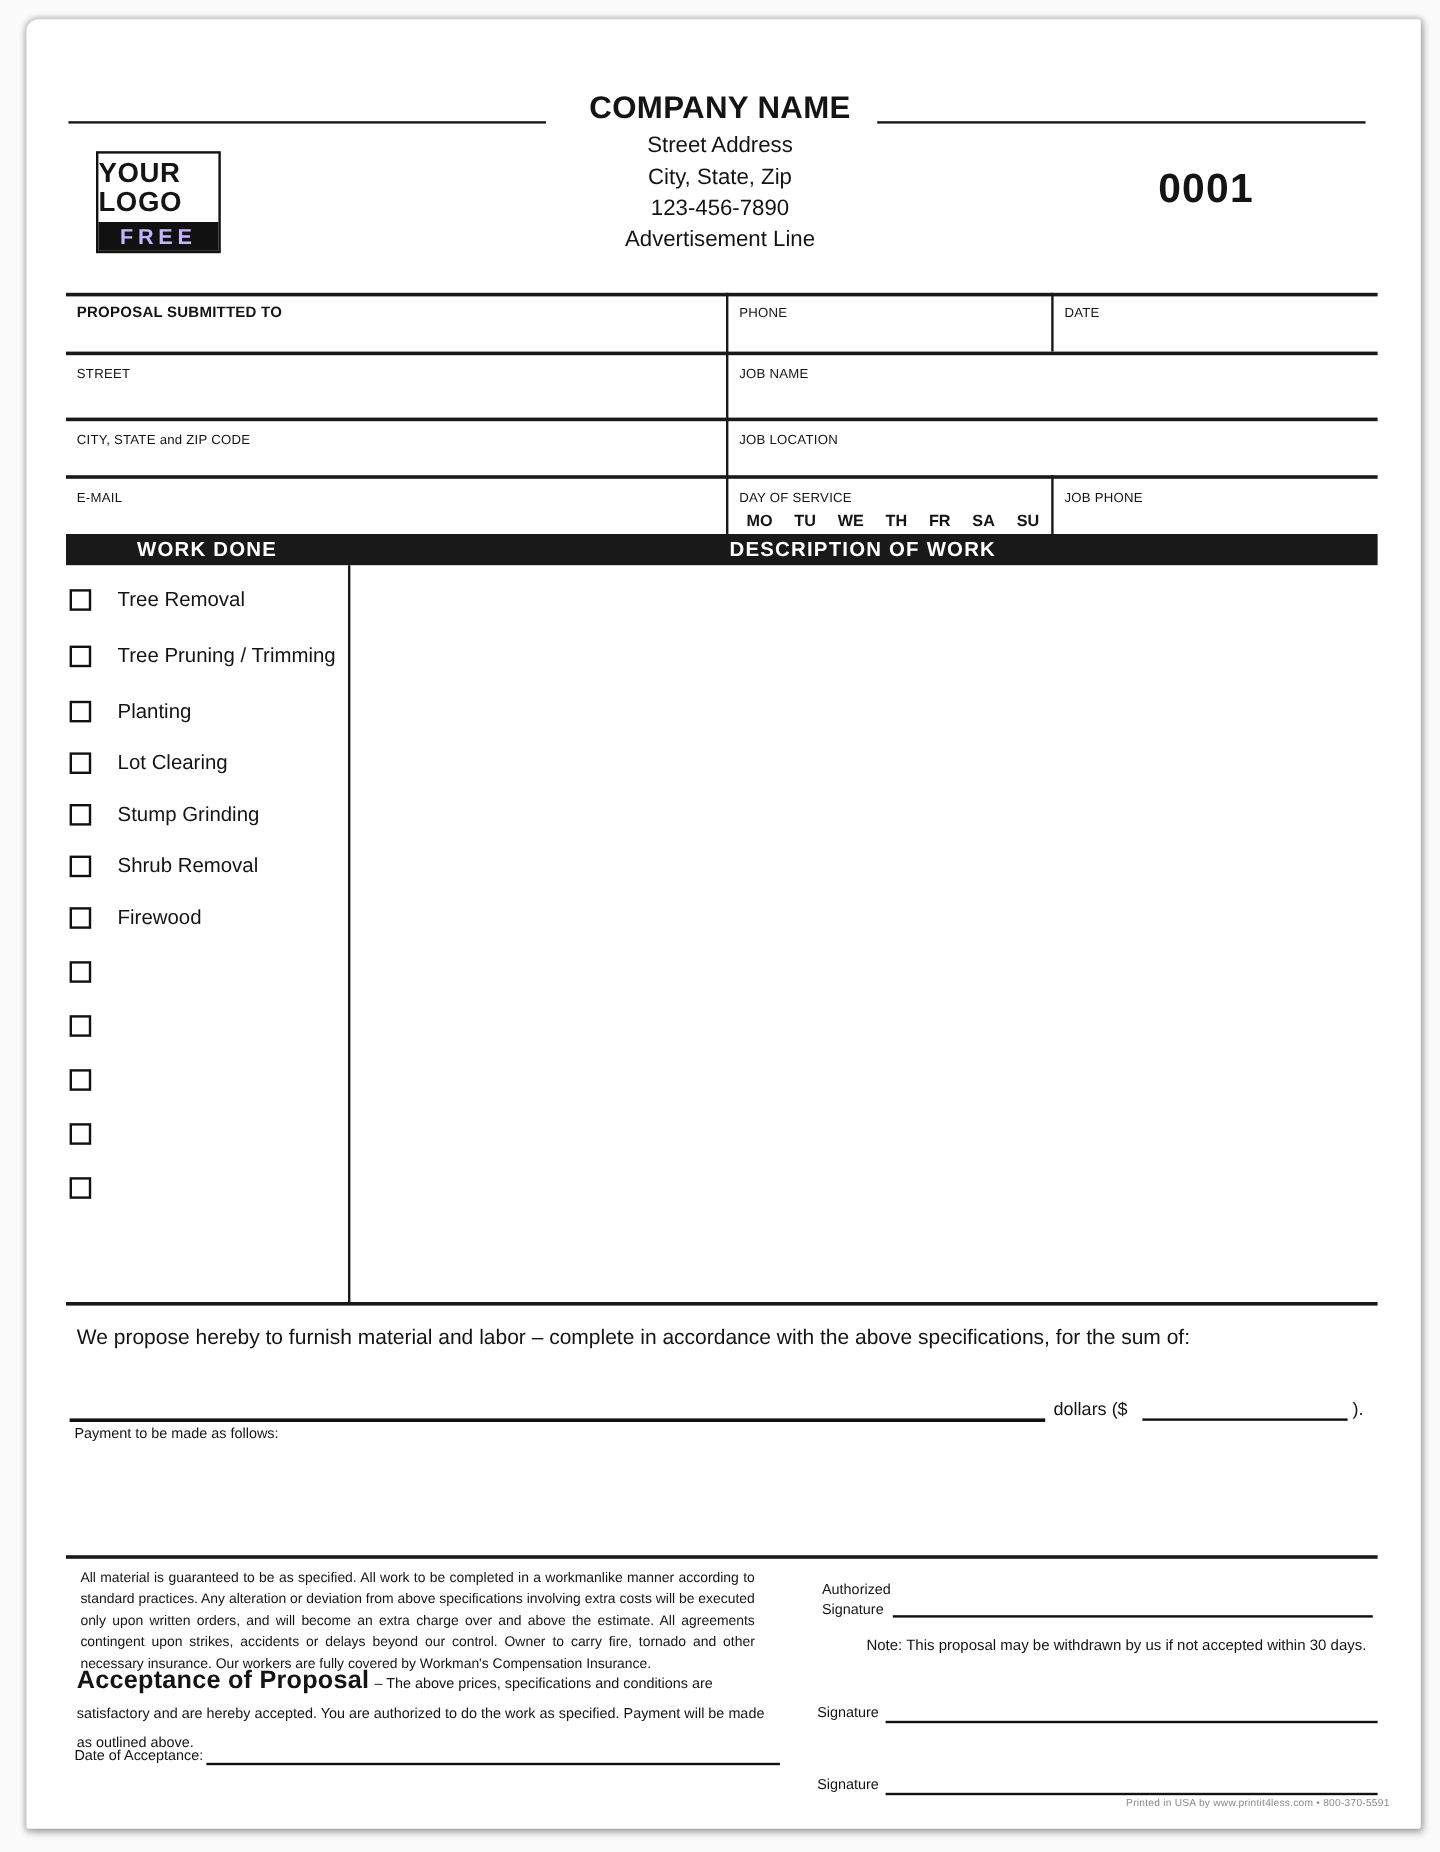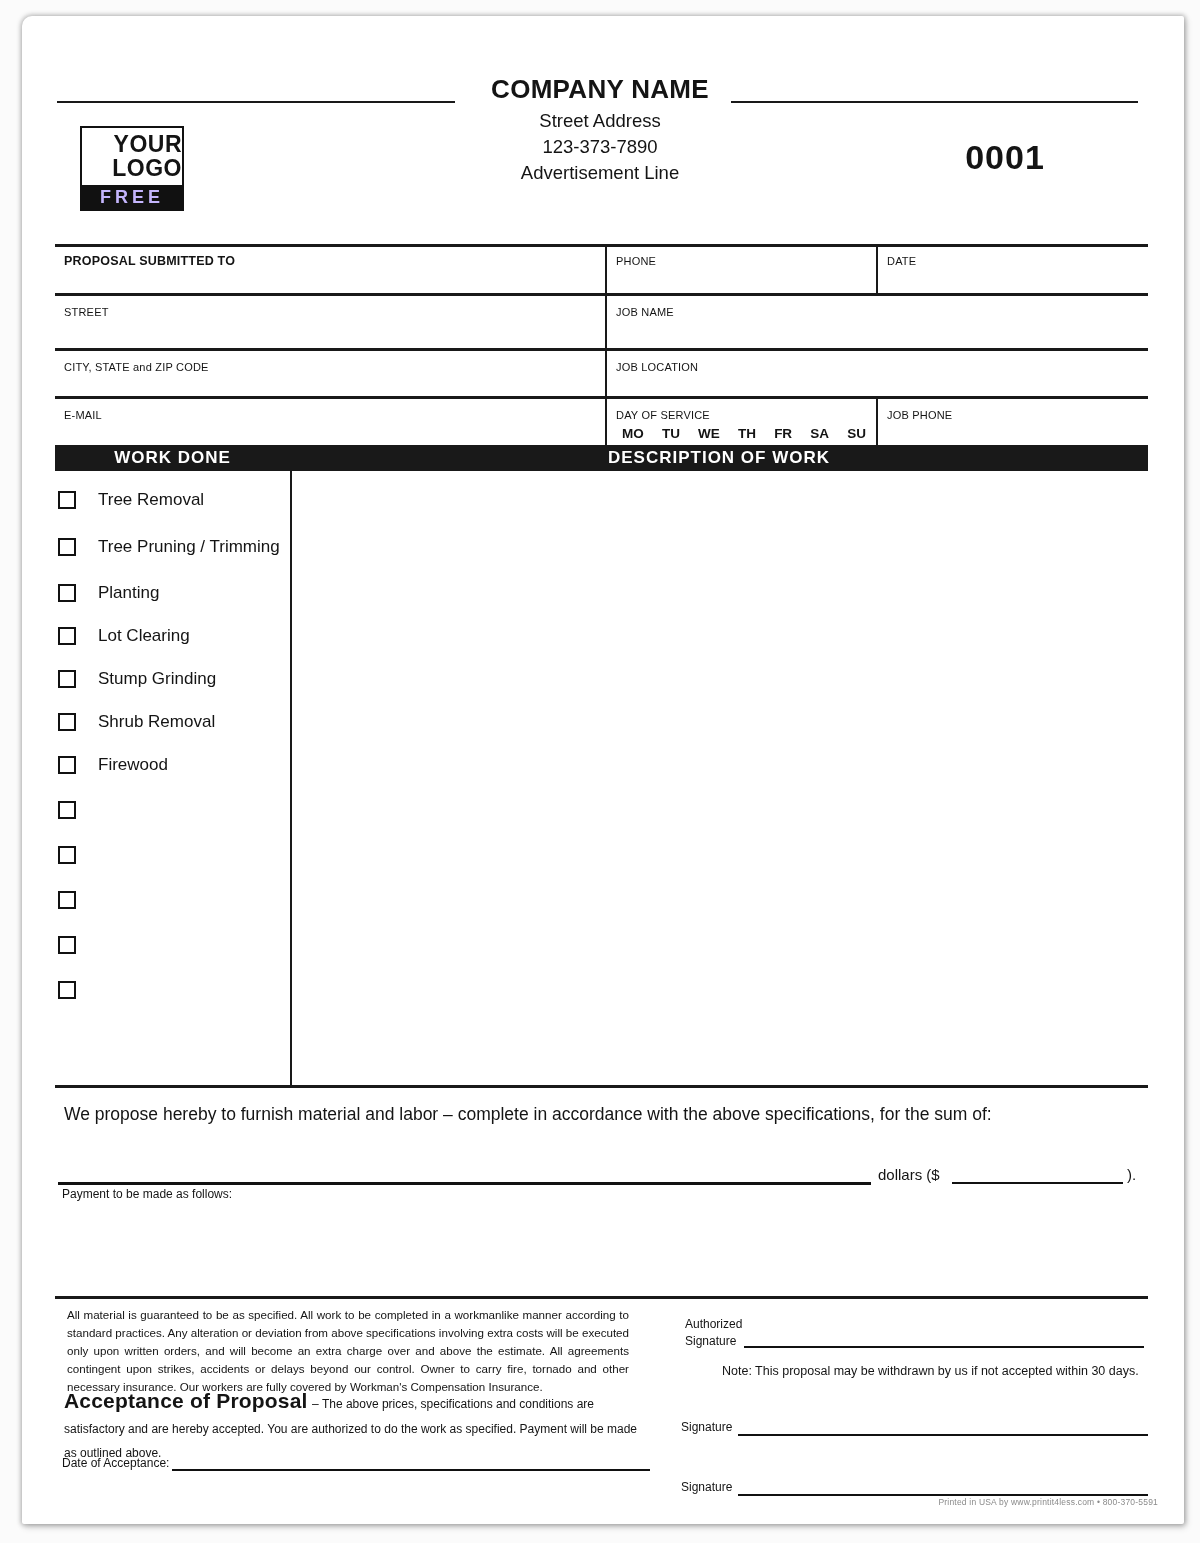--- a/index.html
+++ b/index.html
@@ -20,21 +20,21 @@
 
   
   .company-block { position:absolute; left:440px; top:74px; width:320px; text-align:center; }
   .company-name { font-size:26px; font-weight:bold; letter-spacing:0.3px; margin:0 0 3px 0; }
   .company-line { font-size:18.5px; line-height:26px; }
   .logo-box {
     position:absolute; left:80px; top:126px; width:104px; height:85px;
     border:2.5px solid #111; box-sizing:border-box;
     display:flex; flex-direction:column; background:#fff;
   }
-  .logo-words { flex:1; display:flex; flex-direction:column; align-items:flex-end; justify-content:center;
+  .logo-words { flex:1; display:flex; flex-direction:column; align-items:flex-start; justify-content:center;
     font-weight:bold; font-size:23px; line-height:1.02; letter-spacing:0.5px; }
   .logo-free { height:24px; background:#111; color:#c4b5fd; font-weight:bold; font-size:18px;
     letter-spacing:4px; display:flex; align-items:center; justify-content:center; }
   .form-number { position:absolute; left:945px; top:138px; width:120px; text-align:center;
     font-size:34px; font-weight:bold; letter-spacing:1px; }
 
   
   .cell { position:absolute; box-sizing:border-box; padding:6px 9px; }
   .cell-label { font-size:11px; letter-spacing:0.2px; }
   .cell-label.strong { font-size:12.5px; font-weight:bold; }
@@ -74,21 +74,22 @@
 <body>
 
 <div class="sheet"></div>
 
 <div class="hline" style="left:57px; top:101px; width:398px; height:2px;"></div>
 <div class="hline" style="left:731px; top:101px; width:407px; height:2px;"></div>
 
 <div class="company-block">
   <div class="company-name">COMPANY NAME</div>
   <div class="company-line">Street Address</div>
-  <div class="company-line">123-373-7890</div>
+  <div class="company-line">City, State, Zip</div>
+  <div class="company-line">123-456-7890</div>
   <div class="company-line">Advertisement Line</div>
 </div>
 
 <div class="logo-box">
   <div class="logo-words">
     <span>YOUR</span>
     <span>LOGO</span>
   </div>
   <div class="logo-free">FREE</div>
 </div>

